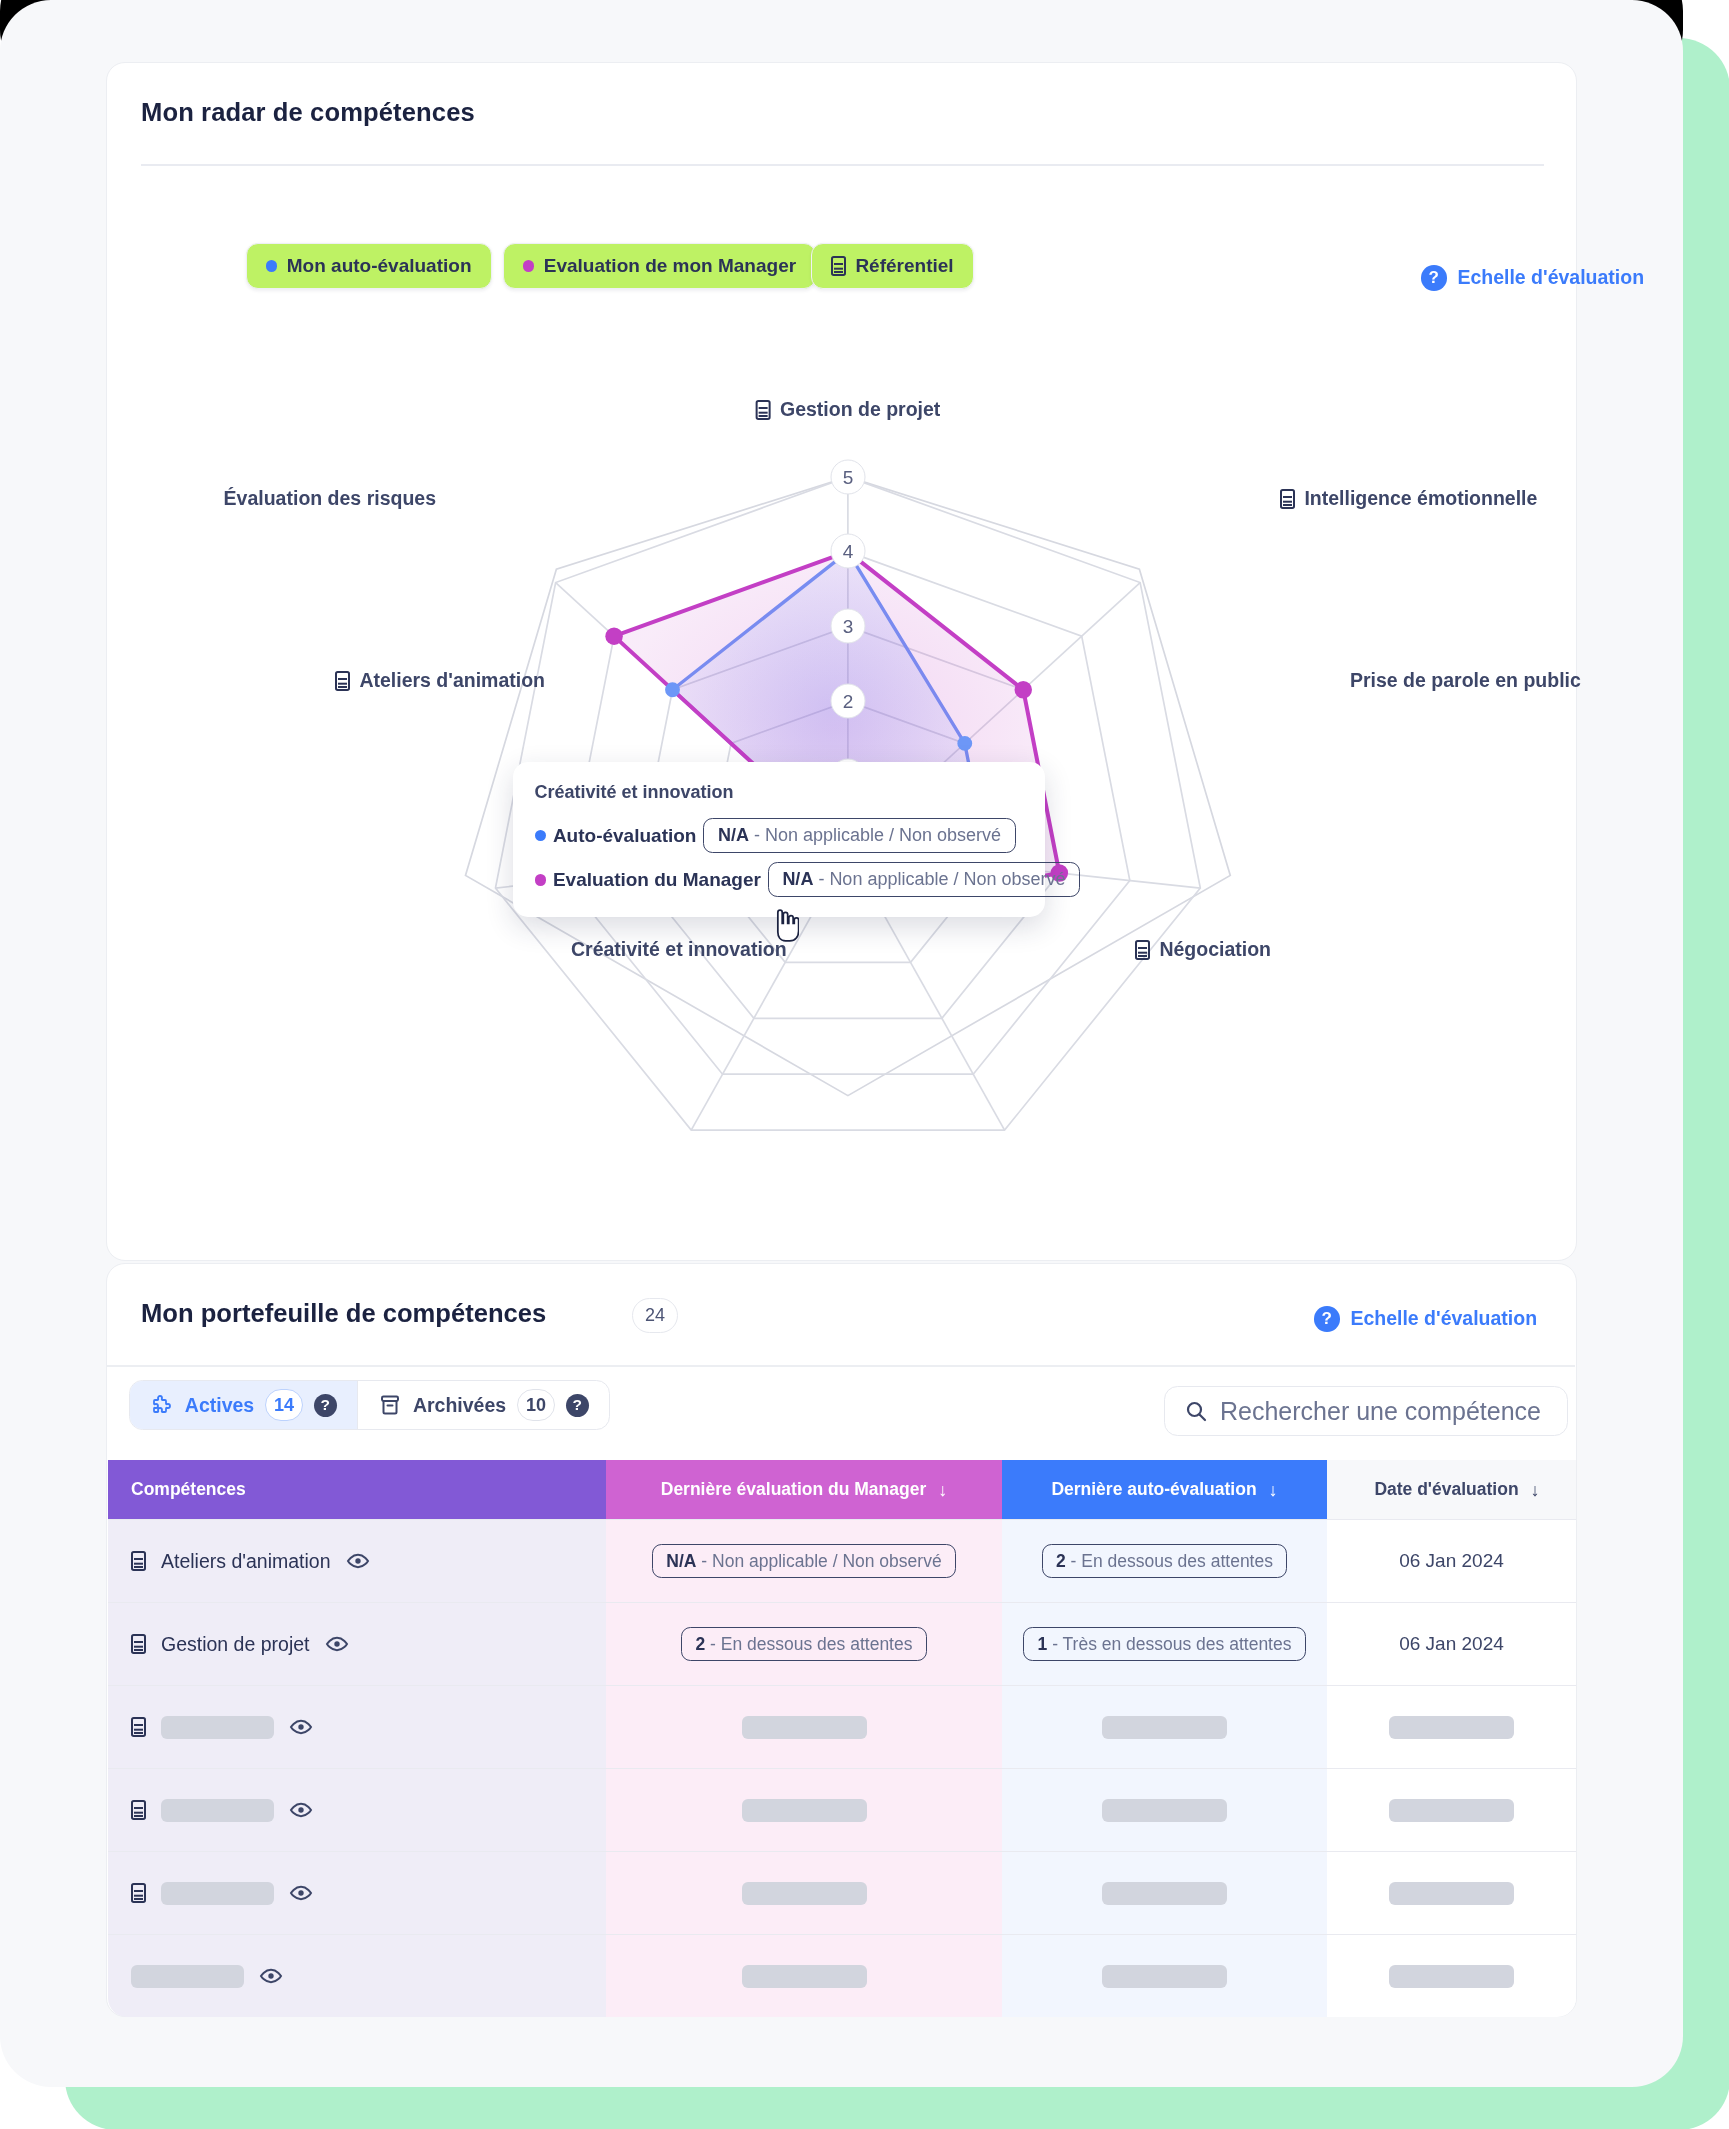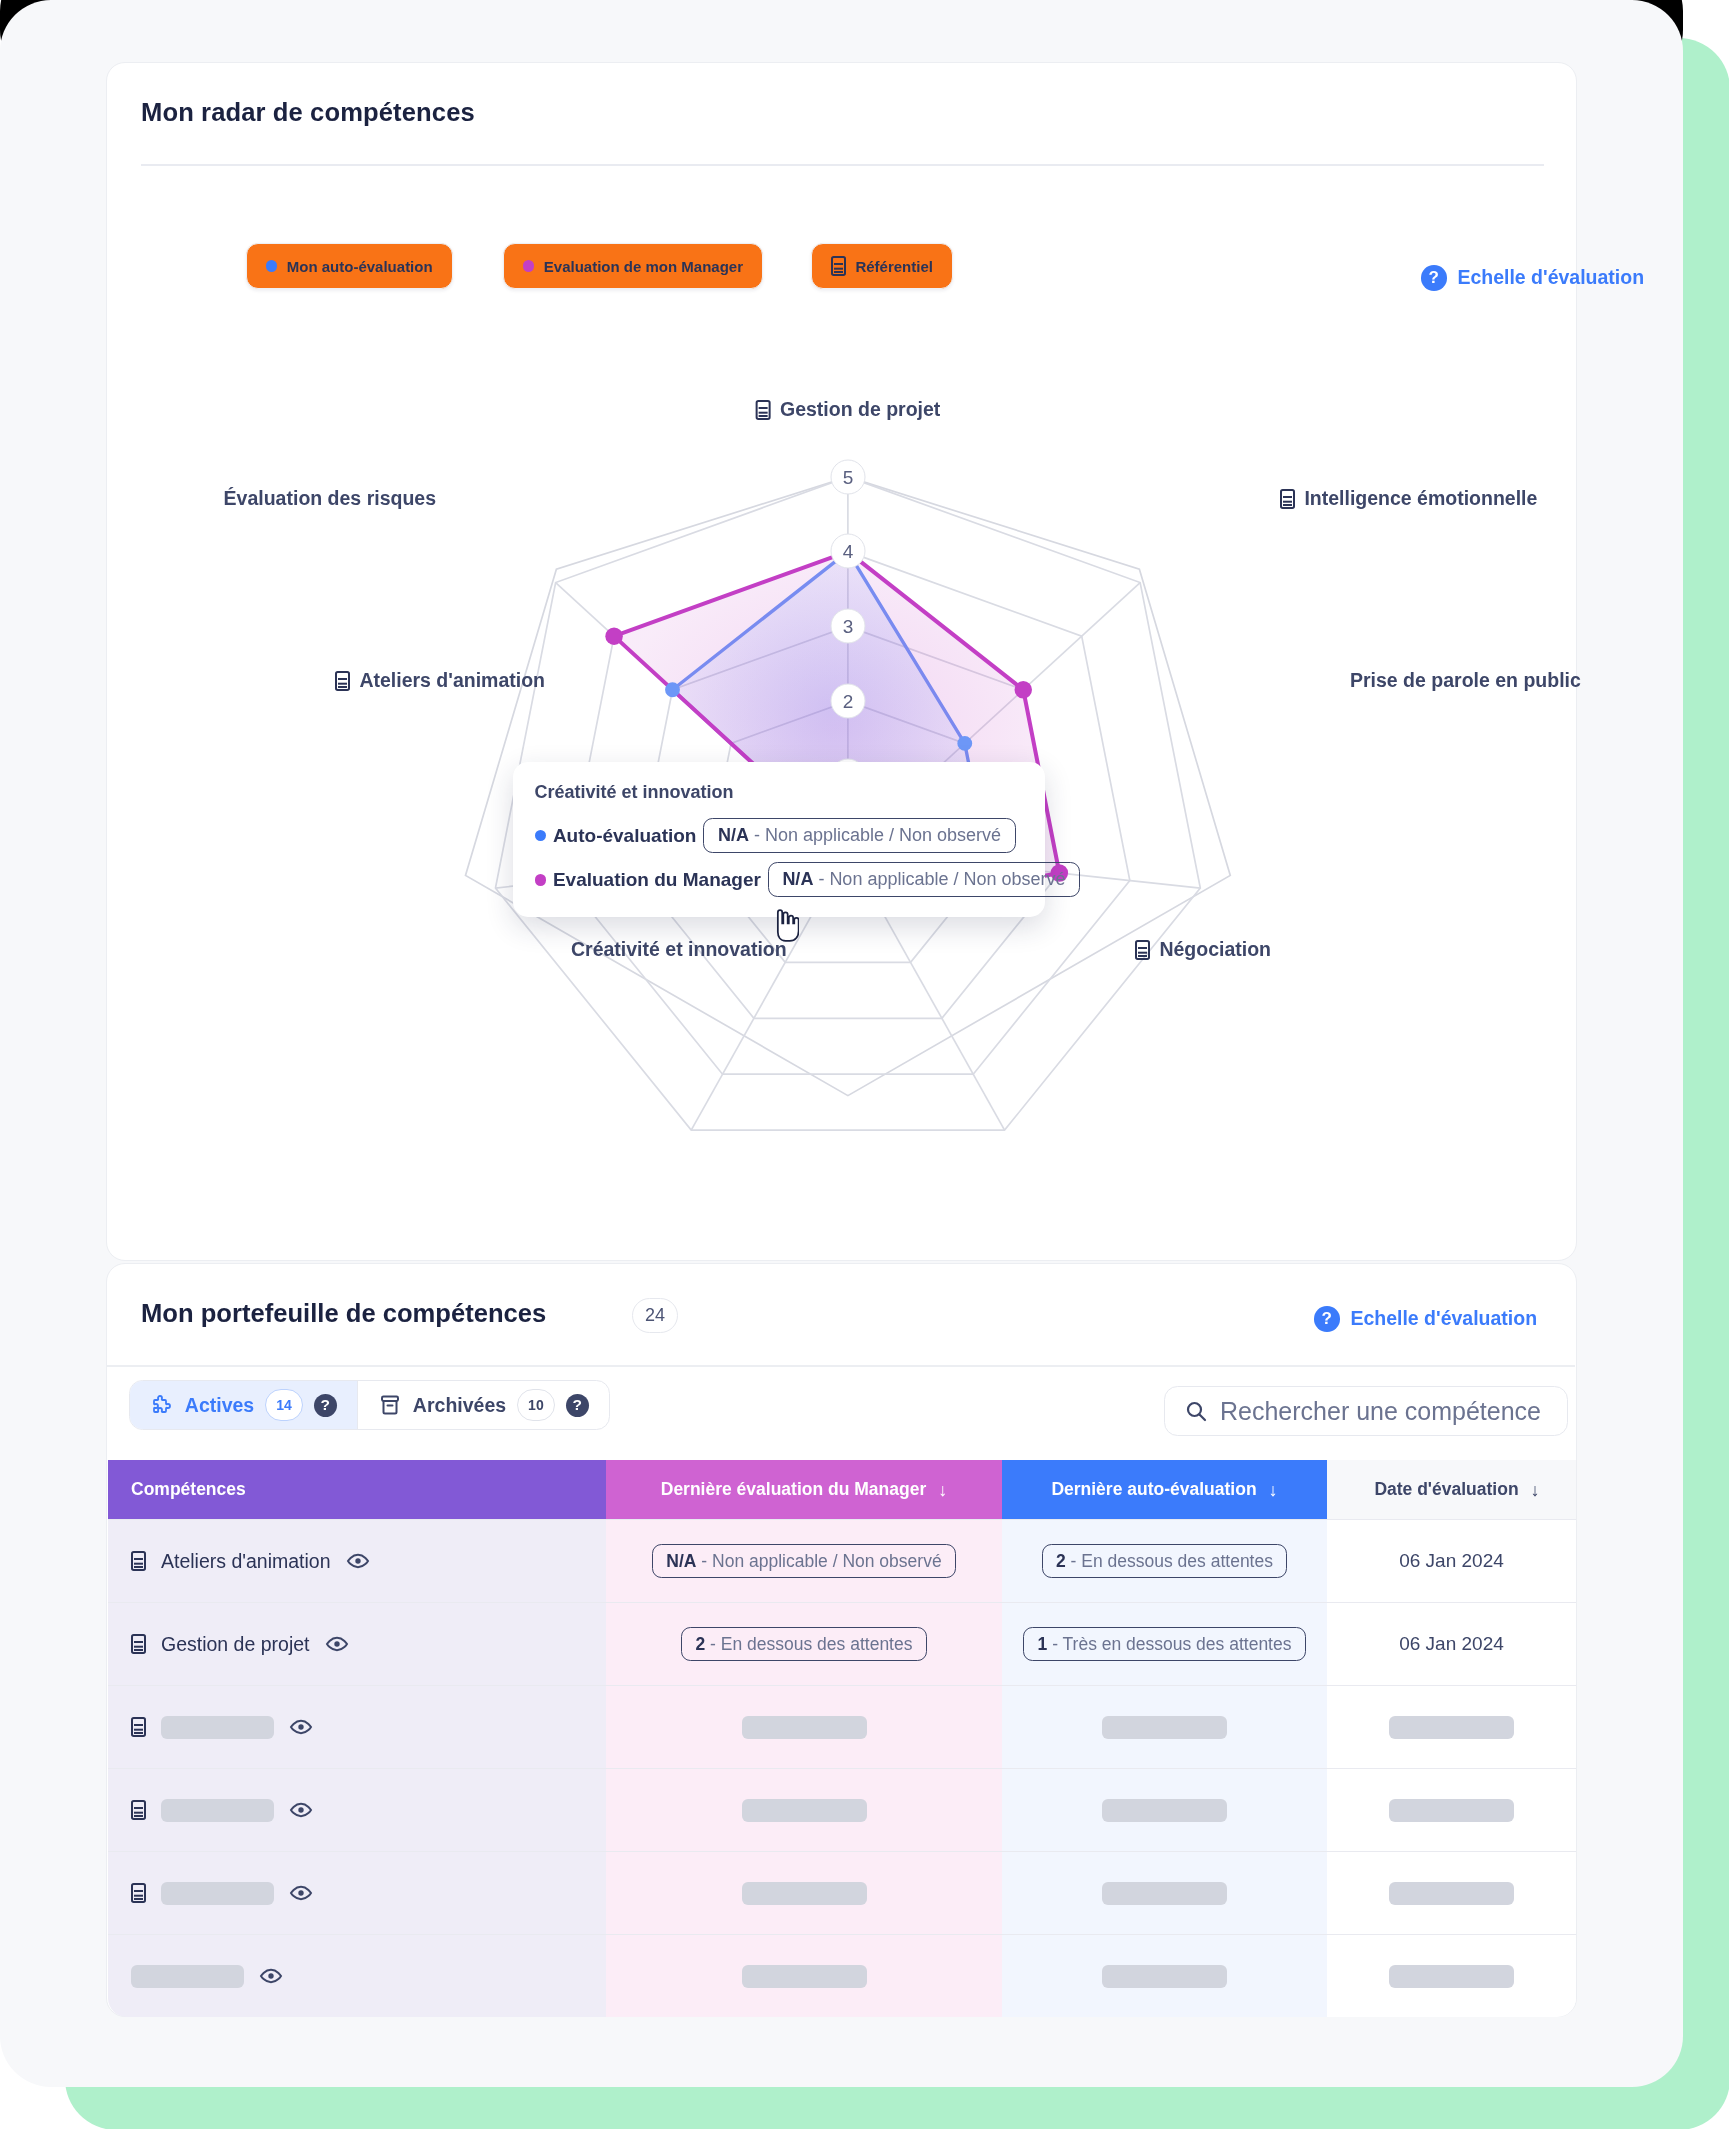--- a/index.html
+++ b/index.html
@@ -42,23 +42,23 @@
     font-size:25.6px; font-weight:700; color:#1b2240; letter-spacing:0.1px;
   }
   #radar-divider{
     position:absolute; left:34px; top:101px; width:1403px; height:2px;
     background:#e9ebf1;
   }
   .chip{
     position:absolute;
     display:flex; align-items:center; gap:9.4px;
     height:46px; padding:0 19px;
-    background:#f97316; border:1.3px solid #eef0f4; border-radius:12px;
+    background:#bef264; border:1.3px solid #eef0f4; border-radius:12px;
     box-shadow:0 1.3px 3.4px rgba(25,35,70,.07);
-    font-size:15px; font-weight:600; color:#2b3356; white-space:nowrap;
+    font-size:19px; font-weight:600; color:#2b3356; white-space:nowrap;
   }
   .dot{ width:11.4px; height:11.4px; border-radius:50%; flex:none; }
   .dot.blue{ background:#3b7bfb; }
   .dot.magenta{ background:#c33fc5; }
   #chip-self{ left:139px; top:180px; }
   #chip-manager{ left:396px; top:180px; }
   #chip-ref{ left:704px; top:180px; border-color:#f0f1f5; }
 
   .bookicon{ display:inline-block; width:15px; height:20px; position:relative; flex:none; }
   .bookicon::before{
@@ -149,21 +149,21 @@
   .tab{
     display:flex; align-items:center; gap:10.8px;
     height:48px; padding:0 20px;
     font-size:19.5px; font-weight:600; color:#3d4668; cursor:pointer;
   }
   .tab.active{ background:#e8effe; color:#3b7bfb; }
   .tab-badge{
     min-width:38px; height:32px; padding:0 8px; border-radius:16px;
     border:1.3px solid #e0e3ea; background:#fff;
     display:flex; align-items:center; justify-content:center;
-    font-size:14px; color:#3d4668;
+    font-size:18px; color:#3d4668;
   }
   .tab.active .tab-badge{ border-color:#bcd2fd; color:#3b7bfb; }
   .help-dot{
     width:23px; height:23px; border-radius:50%; background:#3d4668;
     color:#fff; font-size:15.5px; font-weight:700;
     display:flex; align-items:center; justify-content:center;
   }
   .tab-sep{ width:1.3px; background:#e7e9ef; }
 
   

